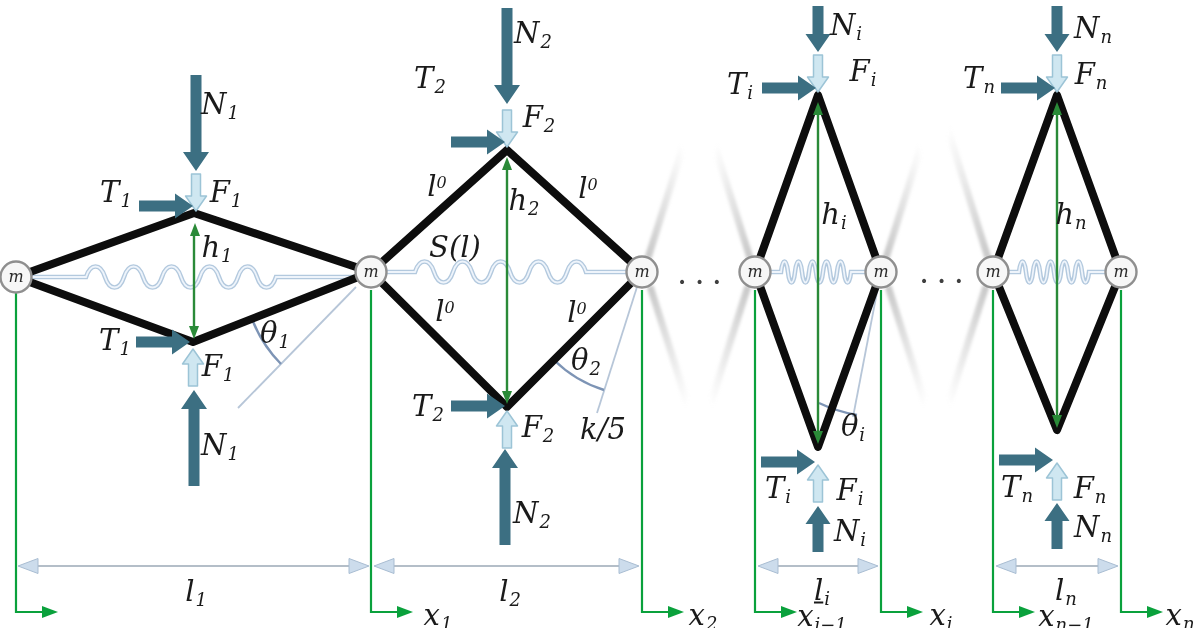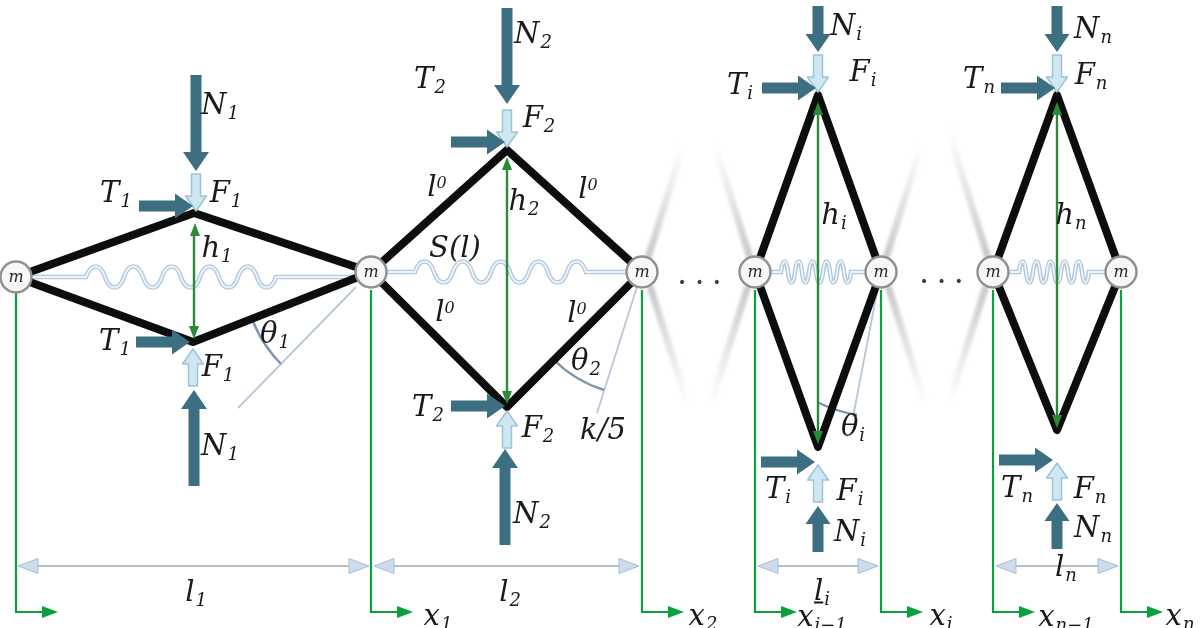--- a/index.html
+++ b/index.html
@@ -230,21 +230,21 @@
 <div class="lbl" style="left:850px;top:531px;"><i>N</i><sub>i</sub></div>
 <div class="lbl" style="left:822px;top:590px;text-decoration:underline;"><i>l</i><sub>i</sub></div>
 
 <div class="lbl" style="left:1093px;top:28px;"><i>N</i><sub>n</sub></div>
 <div class="lbl" style="left:979px;top:78px;"><i>T</i><sub>n</sub></div>
 <div class="lbl" style="left:1091px;top:74px;"><i>F</i><sub>n</sub></div>
 <div class="lbl" style="left:1071px;top:214px;"><i>h</i><sub>n</sub></div>
 <div class="lbl" style="left:1017px;top:487px;"><i>T</i><sub>n</sub></div>
 <div class="lbl" style="left:1090px;top:488px;"><i>F</i><sub>n</sub></div>
 <div class="lbl" style="left:1093px;top:527px;"><i>N</i><sub>n</sub></div>
-<div class="lbl" style="left:1066px;top:566px;"><i>l</i><sub>n</sub></div>
+<div class="lbl" style="left:1066px;top:590px;"><i>l</i><sub>n</sub></div>
 
 <div class="lbl" style="left:82px;top:646px;font-family:Liberation Mono, monospace;"><i>x</i><sub>0</sub></div>
 <div class="lbl" style="left:438px;top:615px;"><i>x</i><sub>1</sub></div>
 <div class="lbl" style="left:703px;top:615px;"><i>x</i><sub>2</sub></div>
 <div class="lbl" style="left:822px;top:616px;"><i>x</i><sub>i−1</sub></div>
 <div class="lbl" style="left:941px;top:615px;"><i>x</i><sub>i</sub></div>
 <div class="lbl" style="left:1066px;top:616px;"><i>x</i><sub>n−1</sub></div>
 <div class="lbl" style="left:1180px;top:615px;"><i>x</i><sub>n</sub></div>
 
 <div class="lbl mlbl" style="left:16px;top:277px;"><i>m</i></div>

